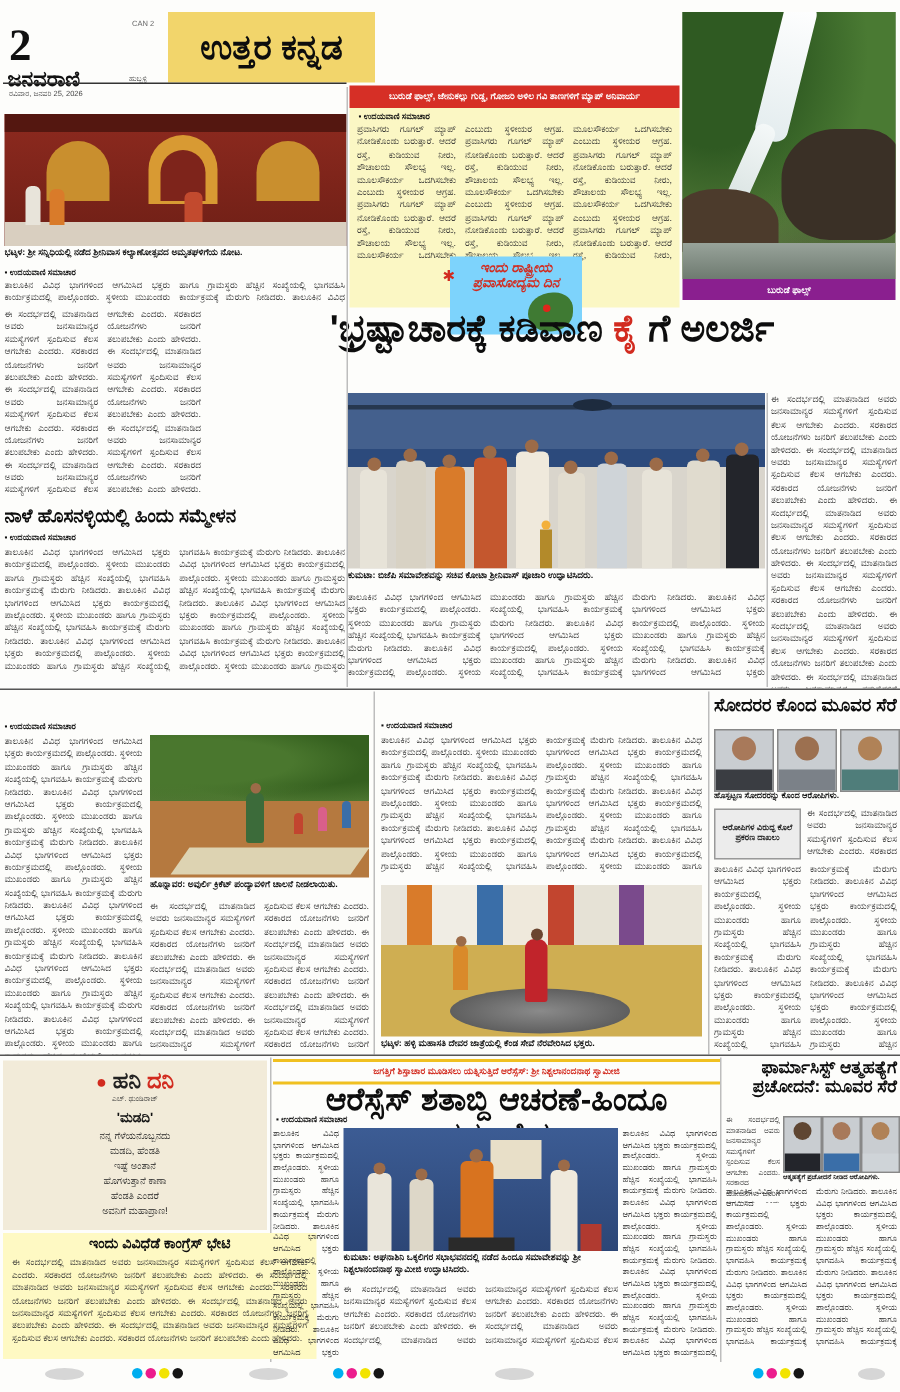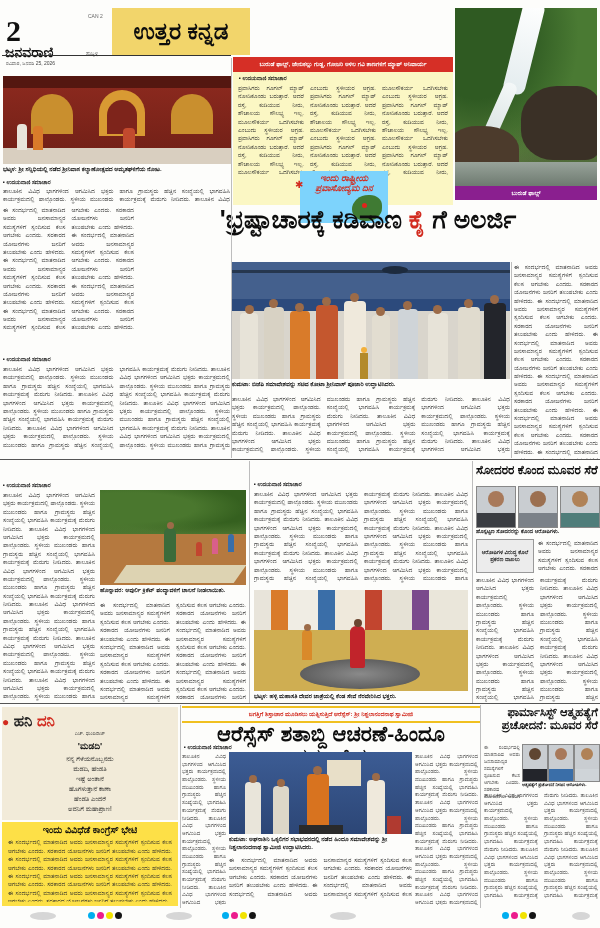--- a/index.html
+++ b/index.html
@@ -65,20 +65,21 @@
     <div class="abs" style="left:0;bottom:0;width:228px;height:16px;background:#d9cfc0;"></div>
     <div class="person" style="left:14px;bottom:14px;width:10px;height:26px;background:#e8e4da;"></div>
     <div class="person" style="left:30px;bottom:14px;width:10px;height:24px;background:#d97b2a;"></div>
     <div class="person" style="left:120px;bottom:16px;width:12px;height:20px;background:#c24a2e;"></div>
   </div>
   <div class="abs cap" style="left:3px;top:166px;width:228px;height:12px;">ಭಟ್ಕಳ: ಶ್ರೀ ಸನ್ನಿಧಿಯಲ್ಲಿ ನಡೆದ ಶ್ರೀನಿವಾಸ ಕಲ್ಯಾಣೋತ್ಸವದ ಅಮೃತಘಳಿಗೆಯ ನೋಟ.</div>
   <div class="abs byline" style="left:3px;top:179px;">▪ ಉದಯವಾಣಿ ಸಮಾಚಾರ</div>
   <div class="abs txt cols2" style="left:3px;top:187px;width:227px;height:17px;">ತಾಲೂಕಿನ ವಿವಿಧ ಭಾಗಗಳಿಂದ ಆಗಮಿಸಿದ ಭಕ್ತರು ಕಾರ್ಯಕ್ರಮದಲ್ಲಿ ಪಾಲ್ಗೊಂಡರು. ಸ್ಥಳೀಯ ಮುಖಂಡರು ಹಾಗೂ ಗ್ರಾಮಸ್ಥರು ಹೆಚ್ಚಿನ ಸಂಖ್ಯೆಯಲ್ಲಿ ಭಾಗವಹಿಸಿ ಕಾರ್ಯಕ್ರಮಕ್ಕೆ ಮೆರುಗು ನೀಡಿದರು. ತಾಲೂಕಿನ ವಿವಿಧ ಭಾಗಗಳಿಂದ ಆಗಮಿಸಿದ ಭಕ್ತರು ಕಾರ್ಯಕ್ರಮದಲ್ಲಿ ಪಾಲ್ಗೊಂಡರು. ಸ್ಥಳೀಯ ಮುಖಂಡರು ಹಾಗೂ ಗ್ರಾಮಸ್ಥರು ಹೆಚ್ಚಿನ ಸಂಖ್ಯೆಯಲ್ಲಿ ಭಾಗವಹಿಸಿ ಕಾರ್ಯಕ್ರಮಕ್ಕೆ ಮೆರುಗು ನೀಡಿದರು. </div>
   <div class="abs txt cols2" style="left:3px;top:206px;width:131px;height:128px;">ಈ ಸಂದರ್ಭದಲ್ಲಿ ಮಾತನಾಡಿದ ಅವರು ಜನಸಾಮಾನ್ಯರ ಸಮಸ್ಯೆಗಳಿಗೆ ಸ್ಪಂದಿಸುವ ಕೆಲಸ ಆಗಬೇಕು ಎಂದರು. ಸರಕಾರದ ಯೋಜನೆಗಳು ಜನರಿಗೆ ತಲುಪಬೇಕು ಎಂದು ಹೇಳಿದರು. ಈ ಸಂದರ್ಭದಲ್ಲಿ ಮಾತನಾಡಿದ ಅವರು ಜನಸಾಮಾನ್ಯರ ಸಮಸ್ಯೆಗಳಿಗೆ ಸ್ಪಂದಿಸುವ ಕೆಲಸ ಆಗಬೇಕು ಎಂದರು. ಸರಕಾರದ ಯೋಜನೆಗಳು ಜನರಿಗೆ ತಲುಪಬೇಕು ಎಂದು ಹೇಳಿದರು. ಈ ಸಂದರ್ಭದಲ್ಲಿ ಮಾತನಾಡಿದ ಅವರು ಜನಸಾಮಾನ್ಯರ ಸಮಸ್ಯೆಗಳಿಗೆ ಸ್ಪಂದಿಸುವ ಕೆಲಸ ಆಗಬೇಕು ಎಂದರು. ಸರಕಾರದ ಯೋಜನೆಗಳು ಜನರಿಗೆ ತಲುಪಬೇಕು ಎಂದು ಹೇಳಿದರು. ಈ ಸಂದರ್ಭದಲ್ಲಿ ಮಾತನಾಡಿದ ಅವರು ಜನಸಾಮಾನ್ಯರ ಸಮಸ್ಯೆಗಳಿಗೆ ಸ್ಪಂದಿಸುವ ಕೆಲಸ ಆಗಬೇಕು ಎಂದರು. ಸರಕಾರದ ಯೋಜನೆಗಳು ಜನರಿಗೆ ತಲುಪಬೇಕು ಎಂದು ಹೇಳಿದರು. ಈ ಸಂದರ್ಭದಲ್ಲಿ ಮಾತನಾಡಿದ ಅವರು ಜನಸಾಮಾನ್ಯರ ಸಮಸ್ಯೆಗಳಿಗೆ ಸ್ಪಂದಿಸುವ ಕೆಲಸ ಆಗಬೇಕು ಎಂದರು. ಸರಕಾರದ ಯೋಜನೆಗಳು ಜನರಿಗೆ ತಲುಪಬೇಕು ಎಂದು ಹೇಳಿದರು. ಈ ಸಂದರ್ಭದಲ್ಲಿ ಮಾತನಾಡಿದ ಅವರು ಜನಸಾಮಾನ್ಯರ ಸಮಸ್ಯೆಗಳಿಗೆ ಸ್ಪಂದಿಸುವ ಕೆಲಸ ಆಗಬೇಕು ಎಂದರು. ಸರಕಾರದ ಯೋಜನೆಗಳು ಜನರಿಗೆ ತಲುಪಬೇಕು ಎಂದು ಹೇಳಿದರು. ಈ ಸಂದರ್ಭದಲ್ಲಿ ಮಾತನಾಡಿದ ಅವರು ಜನಸಾಮಾನ್ಯರ ಸಮಸ್ಯೆಗಳಿಗೆ ಸ್ಪಂದಿಸುವ ಕೆಲಸ ಆಗಬೇಕು ಎಂದರು. ಸರಕಾರದ ಯೋಜನೆಗಳು ಜನರಿಗೆ ತಲುಪಬೇಕು ಎಂದು ಹೇಳಿದರು. </div>
 
+  <div class="abs hl" style="left:3px;top:338px;width:228px;font-size:12.5px;">ನಾಳೆ ಹೊಸನಳ್ಳಿಯಲ್ಲಿ ಹಿಂದು ಸಮ್ಮೇಳನ</div>
   <div class="abs byline" style="left:3px;top:356px;">▪ ಉದಯವಾಣಿ ಸಮಾಚಾರ</div>
   <div class="abs txt cols2" style="left:3px;top:365px;width:227px;height:92px;">ತಾಲೂಕಿನ ವಿವಿಧ ಭಾಗಗಳಿಂದ ಆಗಮಿಸಿದ ಭಕ್ತರು ಕಾರ್ಯಕ್ರಮದಲ್ಲಿ ಪಾಲ್ಗೊಂಡರು. ಸ್ಥಳೀಯ ಮುಖಂಡರು ಹಾಗೂ ಗ್ರಾಮಸ್ಥರು ಹೆಚ್ಚಿನ ಸಂಖ್ಯೆಯಲ್ಲಿ ಭಾಗವಹಿಸಿ ಕಾರ್ಯಕ್ರಮಕ್ಕೆ ಮೆರುಗು ನೀಡಿದರು. ತಾಲೂಕಿನ ವಿವಿಧ ಭಾಗಗಳಿಂದ ಆಗಮಿಸಿದ ಭಕ್ತರು ಕಾರ್ಯಕ್ರಮದಲ್ಲಿ ಪಾಲ್ಗೊಂಡರು. ಸ್ಥಳೀಯ ಮುಖಂಡರು ಹಾಗೂ ಗ್ರಾಮಸ್ಥರು ಹೆಚ್ಚಿನ ಸಂಖ್ಯೆಯಲ್ಲಿ ಭಾಗವಹಿಸಿ ಕಾರ್ಯಕ್ರಮಕ್ಕೆ ಮೆರುಗು ನೀಡಿದರು. ತಾಲೂಕಿನ ವಿವಿಧ ಭಾಗಗಳಿಂದ ಆಗಮಿಸಿದ ಭಕ್ತರು ಕಾರ್ಯಕ್ರಮದಲ್ಲಿ ಪಾಲ್ಗೊಂಡರು. ಸ್ಥಳೀಯ ಮುಖಂಡರು ಹಾಗೂ ಗ್ರಾಮಸ್ಥರು ಹೆಚ್ಚಿನ ಸಂಖ್ಯೆಯಲ್ಲಿ ಭಾಗವಹಿಸಿ ಕಾರ್ಯಕ್ರಮಕ್ಕೆ ಮೆರುಗು ನೀಡಿದರು. ತಾಲೂಕಿನ ವಿವಿಧ ಭಾಗಗಳಿಂದ ಆಗಮಿಸಿದ ಭಕ್ತರು ಕಾರ್ಯಕ್ರಮದಲ್ಲಿ ಪಾಲ್ಗೊಂಡರು. ಸ್ಥಳೀಯ ಮುಖಂಡರು ಹಾಗೂ ಗ್ರಾಮಸ್ಥರು ಹೆಚ್ಚಿನ ಸಂಖ್ಯೆಯಲ್ಲಿ ಭಾಗವಹಿಸಿ ಕಾರ್ಯಕ್ರಮಕ್ಕೆ ಮೆರುಗು ನೀಡಿದರು. ತಾಲೂಕಿನ ವಿವಿಧ ಭಾಗಗಳಿಂದ ಆಗಮಿಸಿದ ಭಕ್ತರು ಕಾರ್ಯಕ್ರಮದಲ್ಲಿ ಪಾಲ್ಗೊಂಡರು. ಸ್ಥಳೀಯ ಮುಖಂಡರು ಹಾಗೂ ಗ್ರಾಮಸ್ಥರು ಹೆಚ್ಚಿನ ಸಂಖ್ಯೆಯಲ್ಲಿ ಭಾಗವಹಿಸಿ ಕಾರ್ಯಕ್ರಮಕ್ಕೆ ಮೆರುಗು ನೀಡಿದರು. ತಾಲೂಕಿನ ವಿವಿಧ ಭಾಗಗಳಿಂದ ಆಗಮಿಸಿದ ಭಕ್ತರು ಕಾರ್ಯಕ್ರಮದಲ್ಲಿ ಪಾಲ್ಗೊಂಡರು. ಸ್ಥಳೀಯ ಮುಖಂಡರು ಹಾಗೂ ಗ್ರಾಮಸ್ಥರು ಹೆಚ್ಚಿನ ಸಂಖ್ಯೆಯಲ್ಲಿ ಭಾಗವಹಿಸಿ ಕಾರ್ಯಕ್ರಮಕ್ಕೆ ಮೆರುಗು ನೀಡಿದರು. ತಾಲೂಕಿನ ವಿವಿಧ ಭಾಗಗಳಿಂದ ಆಗಮಿಸಿದ ಭಕ್ತರು ಕಾರ್ಯಕ್ರಮದಲ್ಲಿ ಪಾಲ್ಗೊಂಡರು. ಸ್ಥಳೀಯ ಮುಖಂಡರು ಹಾಗೂ ಗ್ರಾಮಸ್ಥರು ಹೆಚ್ಚಿನ ಸಂಖ್ಯೆಯಲ್ಲಿ ಭಾಗವಹಿಸಿ ಕಾರ್ಯಕ್ರಮಕ್ಕೆ ಮೆರುಗು ನೀಡಿದರು. ತಾಲೂಕಿನ ವಿವಿಧ ಭಾಗಗಳಿಂದ ಆಗಮಿಸಿದ ಭಕ್ತರು ಕಾರ್ಯಕ್ರಮದಲ್ಲಿ ಪಾಲ್ಗೊಂಡರು. ಸ್ಥಳೀಯ ಮುಖಂಡರು ಹಾಗೂ ಗ್ರಾಮಸ್ಥರು ಹೆಚ್ಚಿನ ಸಂಖ್ಯೆಯಲ್ಲಿ ಭಾಗವಹಿಸಿ ಕಾರ್ಯಕ್ರಮಕ್ಕೆ ಮೆರುಗು ನೀಡಿದರು. </div>
 
   <div class="abs" style="left:233px;top:57px;width:220px;height:15px;background:#d62f26;display:flex;align-items:center;justify-content:center;">
     <span style="color:#fff;font-size:6px;font-weight:bold;white-space:nowrap;">ಬುರುಡೆ ಫಾಲ್ಸ್, ಜೇನುಕಲ್ಲು ಗುಡ್ಡ, ಗೋಜರಿ ಅಳಿಲ ಗವಿ ತಾಣಗಳಿಗೆ ಮ್ಯಾಪ್ ಅನಿವಾರ್ಯ</span>
   </div>
   <div class="abs" style="left:233px;top:72px;width:220px;height:133px;background:#fbf7c4;">
     <div class="byline" style="margin:3px 0 0 6px;">▪ ಉದಯವಾಣಿ ಸಮಾಚಾರ</div>
     <div class="txt cols3" style="margin:2px 5px 0 5px;height:98px;">ಪ್ರವಾಸಿಗರು ಗೂಗಲ್ ಮ್ಯಾಪ್ ನೋಡಿಕೊಂಡು ಬರುತ್ತಾರೆ. ಆದರೆ ರಸ್ತೆ, ಕುಡಿಯುವ ನೀರು, ಶೌಚಾಲಯ ಸೌಲಭ್ಯ ಇಲ್ಲ. ಮೂಲಸೌಕರ್ಯ ಒದಗಿಸಬೇಕು ಎಂಬುದು ಸ್ಥಳೀಯರ ಆಗ್ರಹ. ಪ್ರವಾಸಿಗರು ಗೂಗಲ್ ಮ್ಯಾಪ್ ನೋಡಿಕೊಂಡು ಬರುತ್ತಾರೆ. ಆದರೆ ರಸ್ತೆ, ಕುಡಿಯುವ ನೀರು, ಶೌಚಾಲಯ ಸೌಲಭ್ಯ ಇಲ್ಲ. ಮೂಲಸೌಕರ್ಯ ಒದಗಿಸಬೇಕು ಎಂಬುದು ಸ್ಥಳೀಯರ ಆಗ್ರಹ. ಪ್ರವಾಸಿಗರು ಗೂಗಲ್ ಮ್ಯಾಪ್ ನೋಡಿಕೊಂಡು ಬರುತ್ತಾರೆ. ಆದರೆ ರಸ್ತೆ, ಕುಡಿಯುವ ನೀರು, ಶೌಚಾಲಯ ಸೌಲಭ್ಯ ಇಲ್ಲ. ಮೂಲಸೌಕರ್ಯ ಒದಗಿಸಬೇಕು ಎಂಬುದು ಸ್ಥಳೀಯರ ಆಗ್ರಹ. ಪ್ರವಾಸಿಗರು ಗೂಗಲ್ ಮ್ಯಾಪ್ ನೋಡಿಕೊಂಡು ಬರುತ್ತಾರೆ. ಆದರೆ ರಸ್ತೆ, ಕುಡಿಯುವ ನೀರು, ಶೌಚಾಲಯ ಸೌಲಭ್ಯ ಇಲ್ಲ. ಮೂಲಸೌಕರ್ಯ ಒದಗಿಸಬೇಕು ಎಂಬುದು ಸ್ಥಳೀಯರ ಆಗ್ರಹ. ಪ್ರವಾಸಿಗರು ಗೂಗಲ್ ಮ್ಯಾಪ್ ನೋಡಿಕೊಂಡು ಬರುತ್ತಾರೆ. ಆದರೆ ರಸ್ತೆ, ಕುಡಿಯುವ ನೀರು, ಶೌಚಾಲಯ ಸೌಲಭ್ಯ ಇಲ್ಲ. ಮೂಲಸೌಕರ್ಯ ಒದಗಿಸಬೇಕು ಎಂಬುದು ಸ್ಥಳೀಯರ ಆಗ್ರಹ. ಪ್ರವಾಸಿಗರು ಗೂಗಲ್ ಮ್ಯಾಪ್ ನೋಡಿಕೊಂಡು ಬರುತ್ತಾರೆ. ಆದರೆ ರಸ್ತೆ, ಕುಡಿಯುವ ನೀರು, ಶೌಚಾಲಯ ಸೌಲಭ್ಯ ಇಲ್ಲ. ಮೂಲಸೌಕರ್ಯ ಒದಗಿಸಬೇಕು ಎಂಬುದು ಸ್ಥಳೀಯರ ಆಗ್ರಹ. ಪ್ರವಾಸಿಗರು ಗೂಗಲ್ ಮ್ಯಾಪ್ ನೋಡಿಕೊಂಡು ಬರುತ್ತಾರೆ. ಆದರೆ ರಸ್ತೆ, ಕುಡಿಯುವ ನೀರು, ಶೌಚಾಲಯ ಸೌಲಭ್ಯ ಇಲ್ಲ. ಮೂಲಸೌಕರ್ಯ ಒದಗಿಸಬೇಕು ಎಂಬುದು ಸ್ಥಳೀಯರ ಆಗ್ರಹ. ಪ್ರವಾಸಿಗರು ಗೂಗಲ್ ಮ್ಯಾಪ್ ನೋಡಿಕೊಂಡು ಬರುತ್ತಾರೆ. ಆದರೆ ರಸ್ತೆ, ಕುಡಿಯುವ ನೀರು, ಶೌಚಾಲಯ ಸೌಲಭ್ಯ ಇಲ್ಲ. ಮೂಲಸೌಕರ್ಯ ಒದಗಿಸಬೇಕು ಎಂಬುದು ಸ್ಥಳೀಯರ ಆಗ್ರಹ. </div>
   </div>
@@ -191,38 +192,38 @@
     <span style="font-size:5.5px;font-weight:bold;color:#222;line-height:1.3;">ಆರೋಪಿಗಳ ವಿರುದ್ಧ ಕೊಲೆ ಪ್ರಕರಣ ದಾಖಲು</span>
   </div>
   <div class="abs txt" style="left:538px;top:539px;width:60px;height:33px;">ಈ ಸಂದರ್ಭದಲ್ಲಿ ಮಾತನಾಡಿದ ಅವರು ಜನಸಾಮಾನ್ಯರ ಸಮಸ್ಯೆಗಳಿಗೆ ಸ್ಪಂದಿಸುವ ಕೆಲಸ ಆಗಬೇಕು ಎಂದರು. ಸರಕಾರದ ಯೋಜನೆಗಳು ಜನರಿಗೆ ತಲುಪಬೇಕು ಎಂದು ಹೇಳಿದರು. ಈ ಸಂದರ್ಭದಲ್ಲಿ ಮಾತನಾಡಿದ ಅವರು ಜನಸಾಮಾನ್ಯರ ಸಮಸ್ಯೆಗಳಿಗೆ ಸ್ಪಂದಿಸುವ ಕೆಲಸ ಆಗಬೇಕು ಎಂದರು. ಸರಕಾರದ ಯೋಜನೆಗಳು ಜನರಿಗೆ ತಲುಪಬೇಕು ಎಂದು ಹೇಳಿದರು. </div>
   <div class="abs txt cols2" style="left:476px;top:576px;width:122px;height:127px;">ತಾಲೂಕಿನ ವಿವಿಧ ಭಾಗಗಳಿಂದ ಆಗಮಿಸಿದ ಭಕ್ತರು ಕಾರ್ಯಕ್ರಮದಲ್ಲಿ ಪಾಲ್ಗೊಂಡರು. ಸ್ಥಳೀಯ ಮುಖಂಡರು ಹಾಗೂ ಗ್ರಾಮಸ್ಥರು ಹೆಚ್ಚಿನ ಸಂಖ್ಯೆಯಲ್ಲಿ ಭಾಗವಹಿಸಿ ಕಾರ್ಯಕ್ರಮಕ್ಕೆ ಮೆರುಗು ನೀಡಿದರು. ತಾಲೂಕಿನ ವಿವಿಧ ಭಾಗಗಳಿಂದ ಆಗಮಿಸಿದ ಭಕ್ತರು ಕಾರ್ಯಕ್ರಮದಲ್ಲಿ ಪಾಲ್ಗೊಂಡರು. ಸ್ಥಳೀಯ ಮುಖಂಡರು ಹಾಗೂ ಗ್ರಾಮಸ್ಥರು ಹೆಚ್ಚಿನ ಸಂಖ್ಯೆಯಲ್ಲಿ ಭಾಗವಹಿಸಿ ಕಾರ್ಯಕ್ರಮಕ್ಕೆ ಮೆರುಗು ನೀಡಿದರು. ತಾಲೂಕಿನ ವಿವಿಧ ಭಾಗಗಳಿಂದ ಆಗಮಿಸಿದ ಭಕ್ತರು ಕಾರ್ಯಕ್ರಮದಲ್ಲಿ ಪಾಲ್ಗೊಂಡರು. ಸ್ಥಳೀಯ ಮುಖಂಡರು ಹಾಗೂ ಗ್ರಾಮಸ್ಥರು ಹೆಚ್ಚಿನ ಸಂಖ್ಯೆಯಲ್ಲಿ ಭಾಗವಹಿಸಿ ಕಾರ್ಯಕ್ರಮಕ್ಕೆ ಮೆರುಗು ನೀಡಿದರು. ತಾಲೂಕಿನ ವಿವಿಧ ಭಾಗಗಳಿಂದ ಆಗಮಿಸಿದ ಭಕ್ತರು ಕಾರ್ಯಕ್ರಮದಲ್ಲಿ ಪಾಲ್ಗೊಂಡರು. ಸ್ಥಳೀಯ ಮುಖಂಡರು ಹಾಗೂ ಗ್ರಾಮಸ್ಥರು ಹೆಚ್ಚಿನ ಸಂಖ್ಯೆಯಲ್ಲಿ ಭಾಗವಹಿಸಿ ಕಾರ್ಯಕ್ರಮಕ್ಕೆ ಮೆರುಗು ನೀಡಿದರು. ತಾಲೂಕಿನ ವಿವಿಧ ಭಾಗಗಳಿಂದ ಆಗಮಿಸಿದ ಭಕ್ತರು ಕಾರ್ಯಕ್ರಮದಲ್ಲಿ ಪಾಲ್ಗೊಂಡರು. ಸ್ಥಳೀಯ ಮುಖಂಡರು ಹಾಗೂ ಗ್ರಾಮಸ್ಥರು ಹೆಚ್ಚಿನ ಸಂಖ್ಯೆಯಲ್ಲಿ ಭಾಗವಹಿಸಿ ಕಾರ್ಯಕ್ರಮಕ್ಕೆ ಮೆರುಗು ನೀಡಿದರು. ತಾಲೂಕಿನ ವಿವಿಧ ಭಾಗಗಳಿಂದ ಆಗಮಿಸಿದ ಭಕ್ತರು ಕಾರ್ಯಕ್ರಮದಲ್ಲಿ ಪಾಲ್ಗೊಂಡರು. ಸ್ಥಳೀಯ ಮುಖಂಡರು ಹಾಗೂ ಗ್ರಾಮಸ್ಥರು ಹೆಚ್ಚಿನ ಸಂಖ್ಯೆಯಲ್ಲಿ ಭಾಗವಹಿಸಿ ಕಾರ್ಯಕ್ರಮಕ್ಕೆ ಮೆರುಗು ನೀಡಿದರು. </div>
 
   <div class="rule-h" style="left:0;top:703px;width:600px;background:#555;"></div>
   <div class="rule-v" style="left:180px;top:705px;height:203px;"></div>
   <div class="rule-v" style="left:480px;top:705px;height:203px;"></div>
 
   <div class="abs" style="left:2px;top:707px;width:176px;height:113px;background:#f2ebd9;">
-    <div style="margin-top:5px;">
+    <div style="text-align:center;margin-top:5px;font-family:Liberation Serif, serif;">
       <span style="color:#d22b1f;font-size:12px;">●</span>
       <span style="font-size:15px;font-weight:bold;color:#222;">ಹನಿ</span>
       <span style="font-size:15px;font-weight:bold;color:#d22b1f;">ದನಿ</span>
     </div>
     <div style="text-align:center;font-size:5px;color:#333;">ಎಚ್. ಢುಂಡಿರಾಜ್</div>
     <div style="text-align:center;font-size:9px;font-weight:bold;margin-top:4px;color:#111;">'ಮಡದಿ'</div>
     <div style="text-align:center;font-size:6.5px;line-height:1.55;color:#222;margin-top:2px;">
       <div>ನನ್ನ ಗೆಳೆಯನೊಬ್ಬನದು</div>
       <div>ಮಡದಿ, ಹೆಂಡತಿ</div>
       <div>ಇಷ್ಟೆ ಅಂತಾನೆ</div>
       <div>ಹೊಗಳುತ್ತಾನೆ ಕಾಣಾ</div>
       <div>ಹೆಂಡತಿ ಎಂದರೆ</div>
       <div>ಅವನಿಗೆ ಮಹಾಪ್ರಾಣ!</div>
     </div>
   </div>
 
-  <div class="abs" style="left:2px;top:822px;width:176px;height:84px;background:#fde047;">
+  <div class="abs" style="left:2px;top:822px;width:209px;height:84px;background:#fef9c3;">
     <div class="hl" style="text-align:center;font-size:9.5px;margin-top:3px;">ಇಂದು ವಿವಿಧೆಡೆ ಕಾಂಗ್ರೆಸ್ ಭೇಟಿ</div>
     <div class="txt" style="margin:3px 6px 0 6px;height:64px;">ಈ ಸಂದರ್ಭದಲ್ಲಿ ಮಾತನಾಡಿದ ಅವರು ಜನಸಾಮಾನ್ಯರ ಸಮಸ್ಯೆಗಳಿಗೆ ಸ್ಪಂದಿಸುವ ಕೆಲಸ ಆಗಬೇಕು ಎಂದರು. ಸರಕಾರದ ಯೋಜನೆಗಳು ಜನರಿಗೆ ತಲುಪಬೇಕು ಎಂದು ಹೇಳಿದರು. ಈ ಸಂದರ್ಭದಲ್ಲಿ ಮಾತನಾಡಿದ ಅವರು ಜನಸಾಮಾನ್ಯರ ಸಮಸ್ಯೆಗಳಿಗೆ ಸ್ಪಂದಿಸುವ ಕೆಲಸ ಆಗಬೇಕು ಎಂದರು. ಸರಕಾರದ ಯೋಜನೆಗಳು ಜನರಿಗೆ ತಲುಪಬೇಕು ಎಂದು ಹೇಳಿದರು. ಈ ಸಂದರ್ಭದಲ್ಲಿ ಮಾತನಾಡಿದ ಅವರು ಜನಸಾಮಾನ್ಯರ ಸಮಸ್ಯೆಗಳಿಗೆ ಸ್ಪಂದಿಸುವ ಕೆಲಸ ಆಗಬೇಕು ಎಂದರು. ಸರಕಾರದ ಯೋಜನೆಗಳು ಜನರಿಗೆ ತಲುಪಬೇಕು ಎಂದು ಹೇಳಿದರು. ಈ ಸಂದರ್ಭದಲ್ಲಿ ಮಾತನಾಡಿದ ಅವರು ಜನಸಾಮಾನ್ಯರ ಸಮಸ್ಯೆಗಳಿಗೆ ಸ್ಪಂದಿಸುವ ಕೆಲಸ ಆಗಬೇಕು ಎಂದರು. ಸರಕಾರದ ಯೋಜನೆಗಳು ಜನರಿಗೆ ತಲುಪಬೇಕು ಎಂದು ಹೇಳಿದರು. </div>
   </div>
 
   <div class="abs" style="left:182px;top:706px;width:298px;height:13px;border-top:2px solid #f0c020;border-bottom:2px solid #f0c020;display:flex;align-items:center;justify-content:center;">
     <span style="color:#d22b1f;font-size:6px;font-weight:bold;white-space:nowrap;">ಜಗತ್ತಿಗೆ ಶಿಸ್ತಾಚಾರ ಮೂಡಿಸಲು ಯತ್ನಿಸುತ್ತಿದೆ ಆರೆಸ್ಸೆಸ್: ಶ್ರೀ ನಿಶ್ಚಲಾನಂದನಾಥ ಸ್ವಾಮೀಜಿ</span>
   </div>
   <div class="abs hl" style="left:182px;top:722px;width:298px;text-align:center;font-size:21px;">ಆರೆಸ್ಸೆಸ್ ಶತಾಬ್ದಿ ಆಚರಣೆ-ಹಿಂದೂ ಸಮಾವೇಶ</div>
   <div class="abs byline" style="left:184px;top:744px;">▪ ಉದಯವಾಣಿ ಸಮಾಚಾರ</div>
   <div class="abs txt" style="left:182px;top:753px;width:44px;height:152px;font-size:5.5px;">ತಾಲೂಕಿನ ವಿವಿಧ ಭಾಗಗಳಿಂದ ಆಗಮಿಸಿದ ಭಕ್ತರು ಕಾರ್ಯಕ್ರಮದಲ್ಲಿ ಪಾಲ್ಗೊಂಡರು. ಸ್ಥಳೀಯ ಮುಖಂಡರು ಹಾಗೂ ಗ್ರಾಮಸ್ಥರು ಹೆಚ್ಚಿನ ಸಂಖ್ಯೆಯಲ್ಲಿ ಭಾಗವಹಿಸಿ ಕಾರ್ಯಕ್ರಮಕ್ಕೆ ಮೆರುಗು ನೀಡಿದರು. ತಾಲೂಕಿನ ವಿವಿಧ ಭಾಗಗಳಿಂದ ಆಗಮಿಸಿದ ಭಕ್ತರು ಕಾರ್ಯಕ್ರಮದಲ್ಲಿ ಪಾಲ್ಗೊಂಡರು. ಸ್ಥಳೀಯ ಮುಖಂಡರು ಹಾಗೂ ಗ್ರಾಮಸ್ಥರು ಹೆಚ್ಚಿನ ಸಂಖ್ಯೆಯಲ್ಲಿ ಭಾಗವಹಿಸಿ ಕಾರ್ಯಕ್ರಮಕ್ಕೆ ಮೆರುಗು ನೀಡಿದರು. ತಾಲೂಕಿನ ವಿವಿಧ ಭಾಗಗಳಿಂದ ಆಗಮಿಸಿದ ಭಕ್ತರು ಕಾರ್ಯಕ್ರಮದಲ್ಲಿ ಪಾಲ್ಗೊಂಡರು. ಸ್ಥಳೀಯ ಮುಖಂಡರು ಹಾಗೂ ಗ್ರಾಮಸ್ಥರು ಹೆಚ್ಚಿನ ಸಂಖ್ಯೆಯಲ್ಲಿ ಭಾಗವಹಿಸಿ ಕಾರ್ಯಕ್ರಮಕ್ಕೆ ಮೆರುಗು ನೀಡಿದರು. ತಾಲೂಕಿನ ವಿವಿಧ ಭಾಗಗಳಿಂದ ಆಗಮಿಸಿದ ಭಕ್ತರು ಕಾರ್ಯಕ್ರಮದಲ್ಲಿ ಪಾಲ್ಗೊಂಡರು. ಸ್ಥಳೀಯ ಮುಖಂಡರು ಹಾಗೂ ಗ್ರಾಮಸ್ಥರು ಹೆಚ್ಚಿನ ಸಂಖ್ಯೆಯಲ್ಲಿ ಭಾಗವಹಿಸಿ ಕಾರ್ಯಕ್ರಮಕ್ಕೆ ಮೆರುಗು ನೀಡಿದರು. ತಾಲೂಕಿನ ವಿವಿಧ ಭಾಗಗಳಿಂದ ಆಗಮಿಸಿದ ಭಕ್ತರು ಕಾರ್ಯಕ್ರಮದಲ್ಲಿ ಪಾಲ್ಗೊಂಡರು. ಸ್ಥಳೀಯ ಮುಖಂಡರು ಹಾಗೂ ಗ್ರಾಮಸ್ಥರು ಹೆಚ್ಚಿನ ಸಂಖ್ಯೆಯಲ್ಲಿ ಭಾಗವಹಿಸಿ ಕಾರ್ಯಕ್ರಮಕ್ಕೆ ಮೆರುಗು ನೀಡಿದರು. </div>

